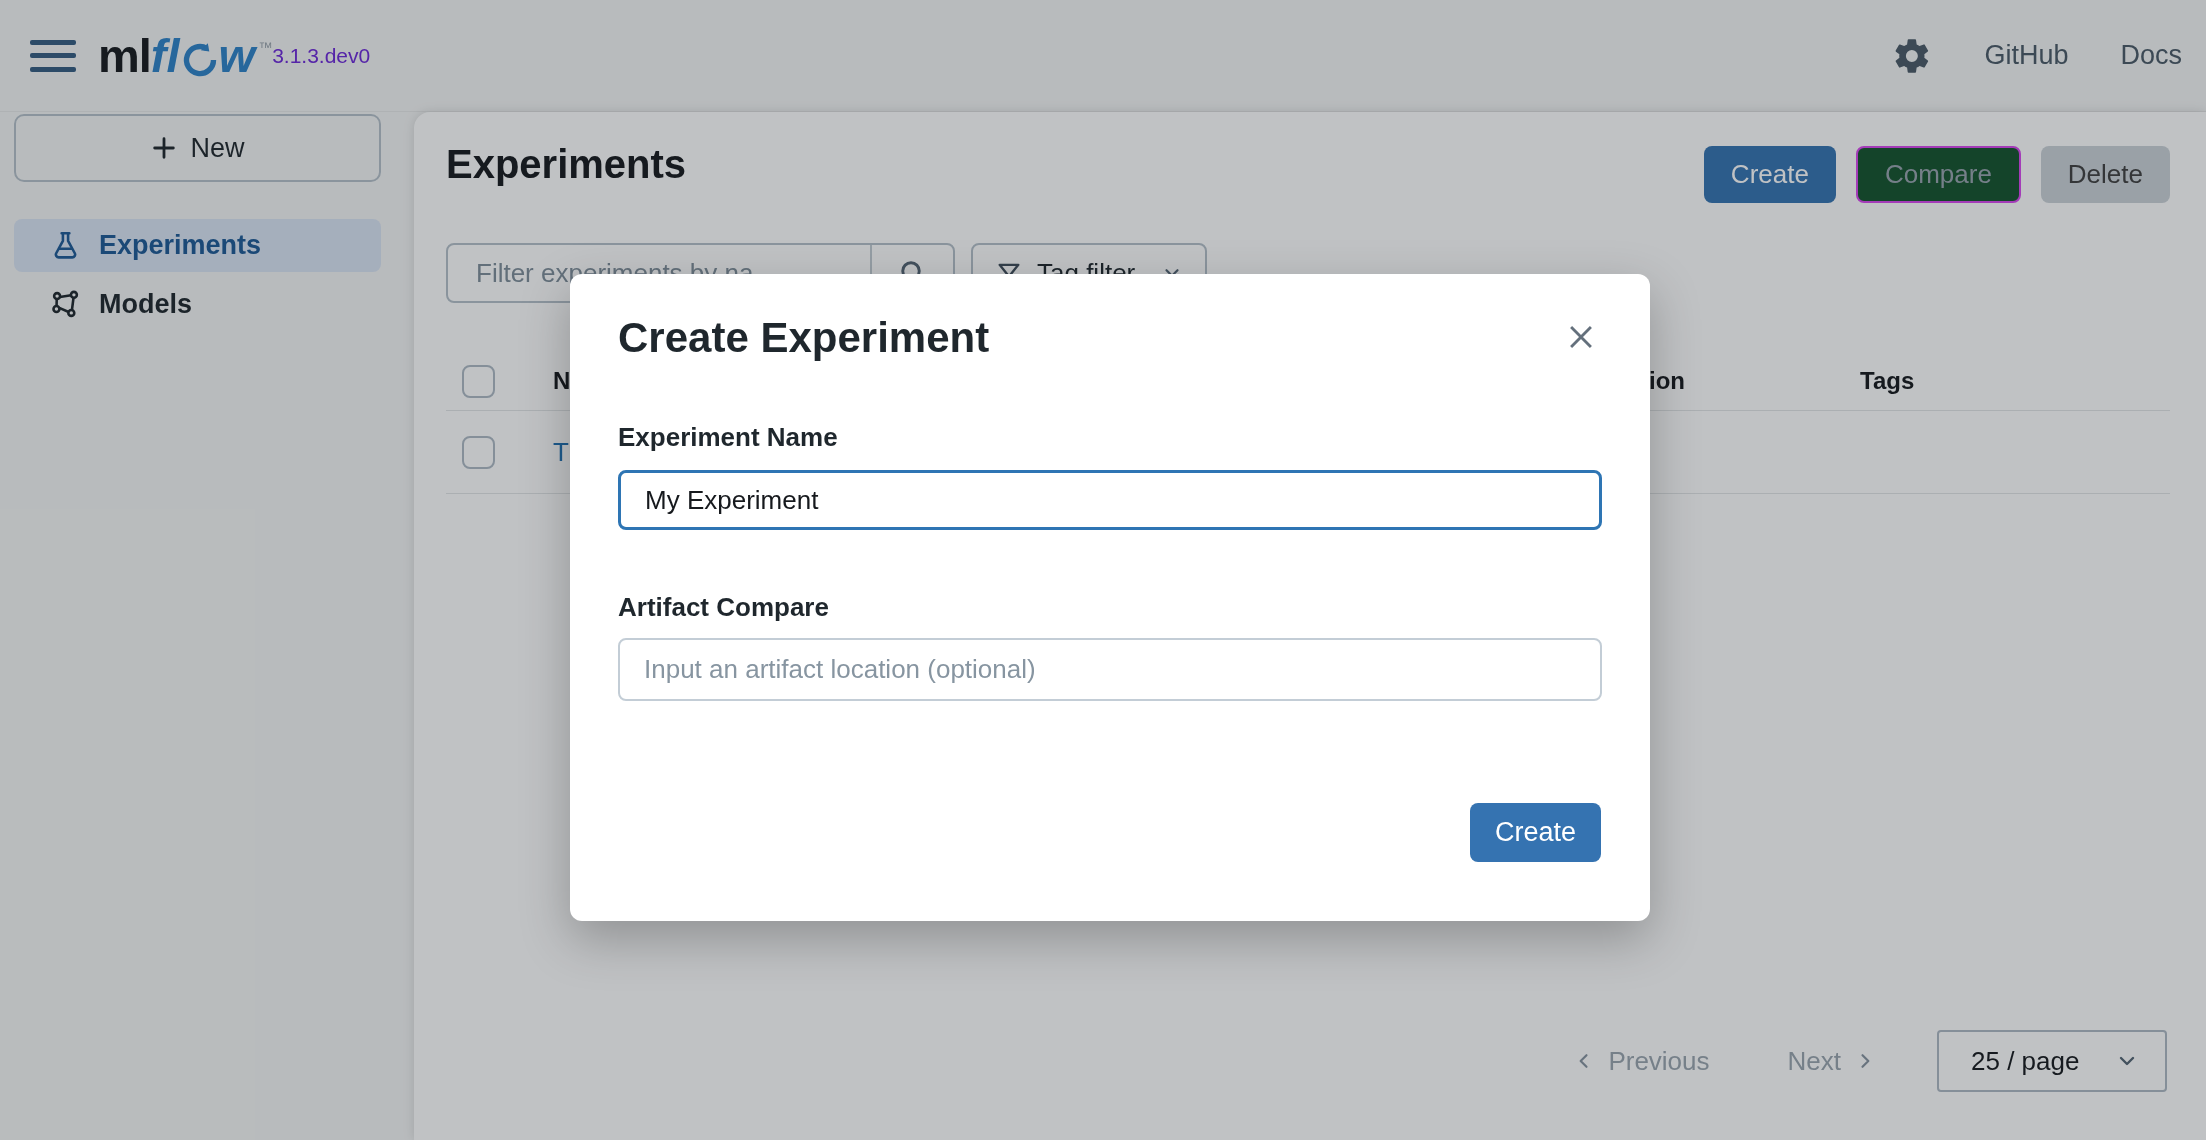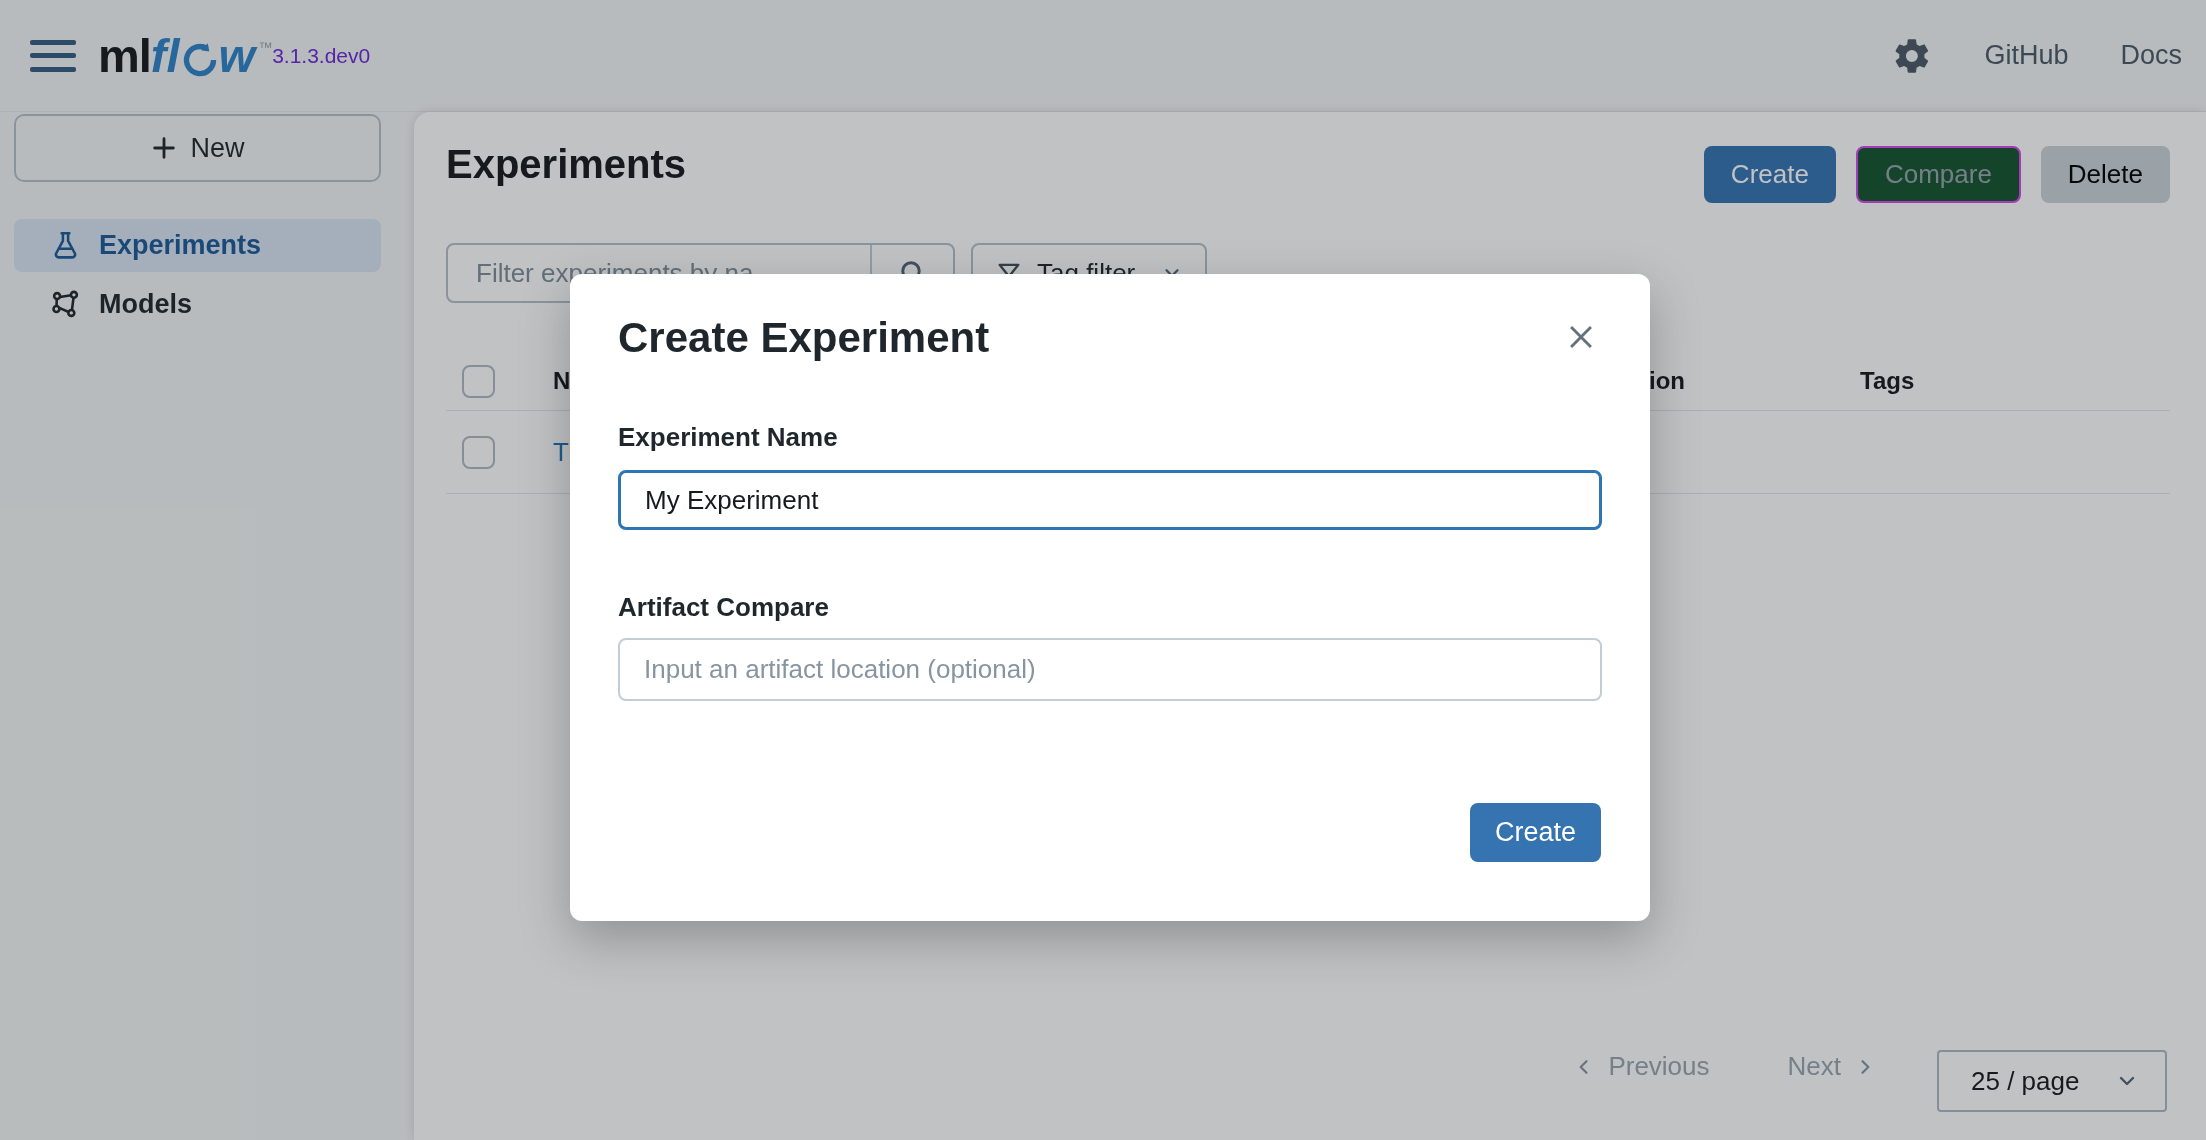--- a/index.html
+++ b/index.html
@@ -38,21 +38,21 @@
 
   
   .card{position:absolute;left:414px;top:112px;right:0;bottom:0;background:#FFFFFF;
     border-top-left-radius:16px;box-shadow:0 0 12px rgba(0,0,0,0.13);}
   .ptitle{position:absolute;left:32px;top:30px;font-size:40px;font-weight:700;color:#16191D;}
   .actions{position:absolute;right:36px;top:34px;display:flex;gap:20px;}
   .btn{height:57px;border-radius:8px;font-size:26px;display:flex;align-items:center;justify-content:center;
     padding:0 27px;box-sizing:border-box;cursor:pointer;border:none;font-family:inherit;}
   .btn.primary{background:#3573B1;color:#FFFFFF;}
   .btn.outline{background:#14532d;border:2px solid #d946ef;color:#98A4AE;}
-  .btn.disabled{background:#CBD2D8;color:#000000;cursor:default;}
+  .btn.disabled{background:#CBD2D8;color:#404040;cursor:default;}
 
   .frow{position:absolute;left:32px;top:131px;display:flex;gap:16px;}
   .igroup{width:509px;height:60px;border:2px solid #B6C1CA;border-radius:8px;box-sizing:border-box;
     display:flex;overflow:hidden;background:#fff;}
   .igroup input{flex:1;border:none;outline:none;font-size:26px;padding:0 28px;font-family:inherit;color:#16191D;background:transparent;}
   .igroup input::placeholder{color:#7F8E9A;}
   .sbtn{width:83px;border:none;border-left:2px solid #C3CCD4;background:transparent;display:flex;
     align-items:center;justify-content:center;cursor:pointer;}
   .sbtn .mag{width:32px;height:32px;color:#546574;}
   .tagf{height:60px;border:2px solid #B6C1CA;border-radius:8px;box-sizing:border-box;background:#fff;
@@ -64,21 +64,21 @@
   .trow{display:flex;align-items:center;border-bottom:1px solid #E3E5E7;}
   .thead{height:58px;font-size:24px;font-weight:700;color:#16191D;}
   .tdata{height:82px;font-size:26px;}
   .c1{width:107px;box-sizing:border-box;padding-left:16px;}
   .c2{width:1000px;}
   .c3{width:292px;}
   .c4{flex:1;padding-left:3px;margin-left:12px;}
   .cbx{width:33px;height:33px;border:2px solid #AEBAC5;border-radius:8px;background:#fff;cursor:pointer;box-sizing:border-box;}
   .explink{color:#2272B4;text-decoration:none;cursor:pointer;}
 
-  .pager{position:absolute;right:39px;bottom:28px;display:flex;align-items:flex-start;font-size:26px;color:#9AA5AF;}
+  .pager{position:absolute;right:39px;bottom:48px;display:flex;align-items:center;font-size:26px;color:#9AA5AF;}
   .pnav{display:flex;align-items:center;gap:14px;background:none;border:none;font-size:26px;color:#9AA5AF;
     font-family:inherit;cursor:pointer;}
   .pnav .pch{width:20px;height:20px;color:#8793A0;}
   .prev{margin-right:66px;}
   .next{margin-right:56px;}
   .psel{width:230px;height:62px;border:2px solid #AEBAC5;border-radius:4px;box-sizing:border-box;background:#fff;
     display:flex;align-items:center;padding:0 26px 0 32px;color:#16191D;cursor:pointer;}
   .psel .chv{width:24px;height:24px;color:#546574;margin-left:auto;}
 
   

